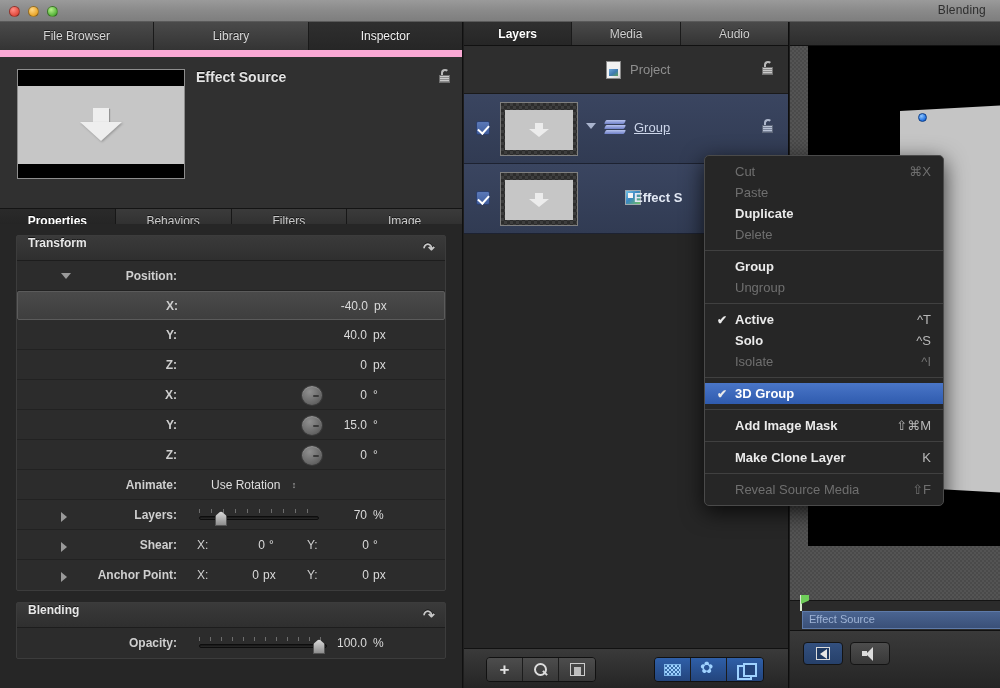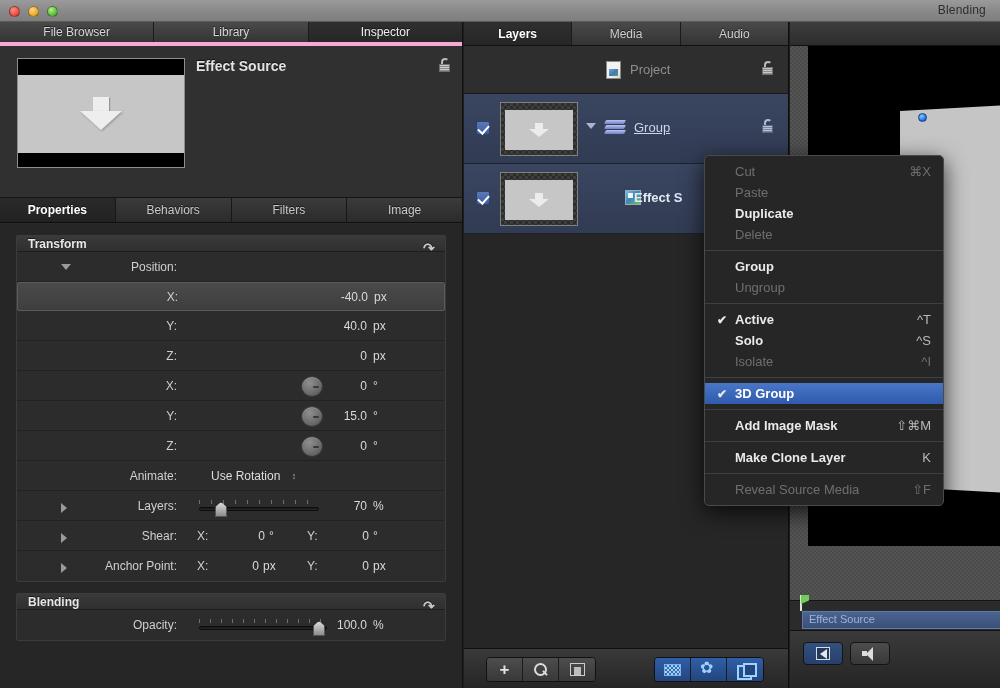--- a/index.html
+++ b/index.html
@@ -28,23 +28,23 @@
     font-size: 12px; color: #2e2e2e; letter-spacing: .2px;
   }
 
   
   .left-pane {
     position: absolute; left: 0; top: 22px; width: 463px; height: 666px;
     background: #2a2a2a; border-right: 1px solid #101010;
   }
   
   .tabstrip {
-    display: flex; height: 24px; width: 100%;
+    display: flex; height: 35px; width: 100%;
     background: #2e2e2e;
-    border-bottom: 4px solid #f9a8d4;
+    border-bottom: 7px solid #f9a8d4;
   }
   .tabstrip .tab {
     flex: 1 1 0; display: flex; align-items: center; justify-content: center;
     font-size: 12px; color: #d6d6d6;
     background: linear-gradient(to bottom,#4a4a4a,#343434);
     border-right: 1px solid #1a1a1a;
     text-shadow: 0 -1px 0 rgba(0,0,0,.6);
     cursor: default;
   }
   .tabstrip .tab:last-child { border-right: none; }
@@ -119,21 +119,21 @@
   .props-body {
     position: absolute; left: 0; top: 202px; right: 0; bottom: 0;
     background: #262626; overflow: hidden;
   }
   .group-box {
     margin: 11px 16px 0 16px;
     border: 1px solid #3c3c3c; border-radius: 2px;
     background: #2c2c2c;
   }
   .group-head {
-    position: relative; height: 16px; display: flex; align-items: flex-end;
+    position: relative; height: 25px; display: flex; align-items: flex-start;
     padding-left: 11px;
     background: linear-gradient(to bottom,#3a3a3a,#2f2f2f);
     border-bottom: 1px solid #1d1d1d;
     font-size: 12px; font-weight: bold; color: #e8e8e8;
     text-shadow: 0 -1px 0 rgba(0,0,0,.6);
   }
   .reset-ico {
     position: absolute; right: 10px; top: 5px;
     font-size: 14px; color: #c8c8c8; line-height: 14px;
     transform: scaleX(-1);
@@ -147,21 +147,21 @@
   .prow.sel {
     background: linear-gradient(to bottom,#4a4a4a,#3e3e3e);
     border: 1px solid #5b5b5b; border-radius: 2px;
     height: 29px;
   }
   .disc {
     position: absolute; left: 44px; width: 0; height: 0; cursor: pointer;
   }
   .disc.down { border-left: 5px solid transparent; border-right: 5px solid transparent; border-top: 6px solid #9a9a9a; }
   .disc.right { border-top: 5px solid transparent; border-bottom: 5px solid transparent; border-left: 6px solid #9a9a9a; }
-  .plabel { position: absolute; width: 160px; text-align: right; left: 0; }
+  .plabel { position: absolute; width: 160px; text-align: right; left: 0; font-weight: bold; }
   .pval {
     position: absolute; left: 250px; width: 100px; text-align: right;
     color: #dadada;
   }
   .punit { position: absolute; left: 356px; color: #dadada; }
   .pval2 { position: absolute; left: 196px; width: 52px; text-align: right; color: #dadada; }
   .punit2 { position: absolute; left: 252px; color: #dadada; }
   .plab2 { position: absolute; left: 290px; color: #cfcfcf; }
   .pval3 { position: absolute; left: 300px; width: 52px; text-align: right; color: #dadada; }
   .punit3 { position: absolute; left: 356px; color: #dadada; }

